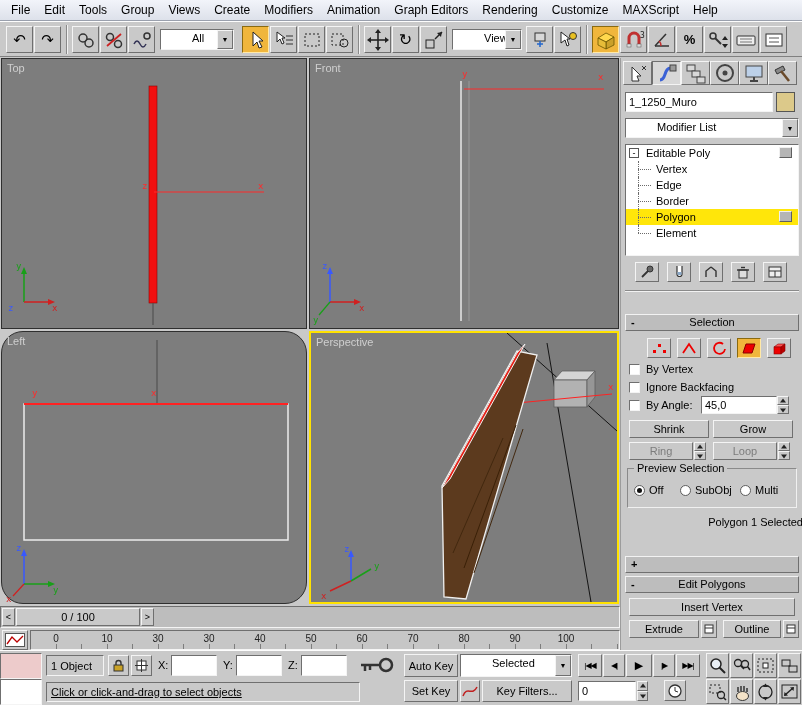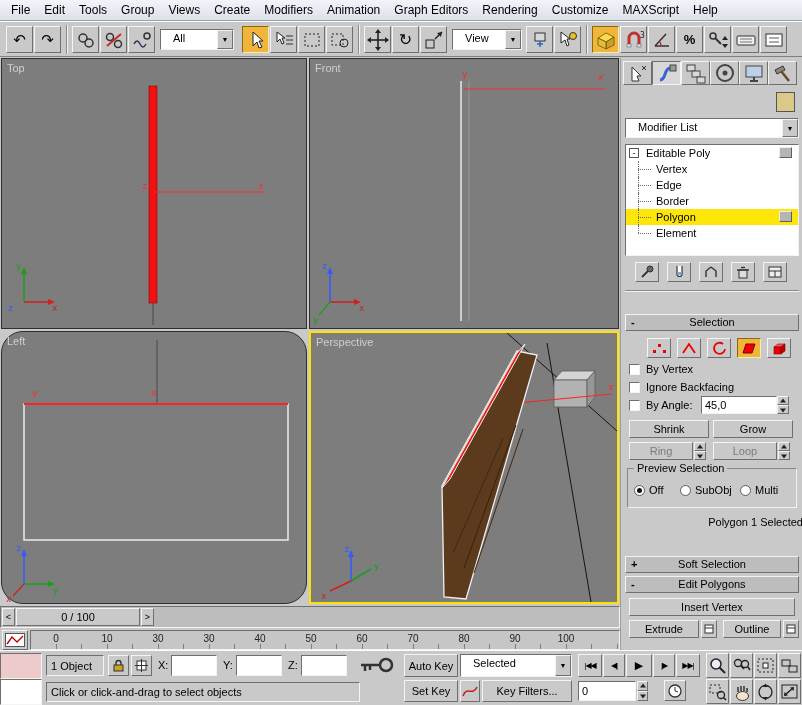--- a/index.html
+++ b/index.html
@@ -12,21 +12,21 @@
   .gold{background:#f0b63c !important;border:1px solid;border-color:#8a6a10 #ffe9a8 #ffe9a8 #8a6a10;}
   .btn{display:flex;align-items:center;justify-content:center;}
   
   #menubar{left:0;top:0;width:802px;height:21px;background:linear-gradient(#f2f4fa,#dde1ea);border-bottom:1px solid #9aa0ad;display:flex;align-items:center;padding-left:4px;}
   #menubar span{padding:2px 7px;font-size:12px;}
   
   #toolbar{left:0;top:21px;width:802px;height:36px;background:#c9c9c9;border-bottom:1px solid #808080;border-top:1px solid #fdfdfd;}
   .tb{position:absolute;top:4px;width:27px;height:27px;}
   .sep{position:absolute;top:3px;height:29px;width:2px;border-left:1px solid #8a8a8a;border-right:1px solid #f2f2f2;}
   .dd{position:absolute;display:flex;background:#fff;}
-  .dd .txt{flex:1;padding:2px 12px;overflow:hidden;white-space:nowrap;}
+  .dd .txt{flex:1;padding:2px 4px;overflow:hidden;white-space:nowrap;margin-left:27px;}
   .dd .arr{width:16px;display:flex;align-items:center;justify-content:center;font-size:7px;}
   
   .vp{position:absolute;background:#7d7d7d;border:1px solid #2f2f2f;}
   .vp-label{position:absolute;left:5px;top:3px;color:#cfcfcf;font-size:11px;z-index:2;}
   .vpsvg{position:absolute;left:0;top:0;}
   
   #cpanel{left:620px;top:58px;width:182px;height:592px;background:#c9c9c9;border-left:1px solid #9c9c9c;}
   .cp{position:absolute;}
   .tab{position:absolute;top:3px;width:29px;height:24px;}
   .rollout{position:absolute;height:17px;background:#bdbdbd;border:1px solid;border-color:#f2f2f2 #707070 #707070 #f2f2f2;font-size:11px;}
@@ -348,20 +348,23 @@
         <line x1="8" y1="19" x2="16" y2="19" stroke="#444" stroke-width="2"></line>
       </svg>
     </div>
   <div class="tab raised btn" style="left:147px;">
     <svg width="24" height="22">
         <polygon points="4,8 12,4 14,8 6,12" fill="#888" stroke="#333"></polygon>
         <line x1="10" y1="9" x2="18" y2="19" stroke="#6b4a2a" stroke-width="2.5"></line>
       </svg>
     </div>
 
+  <div class="field" style="left:4px;top:34px;width:148px;height:20px;">
+    <input value="1_1250_Muro" style="">
+  </div>
   <div class="cp" style="left:155px;top:34px;width:19px;height:20px;background:#dcc98a;border:1px solid #555;"></div>
 
   <div class="dd sunken" style="left:4px;top:60px;width:174px;height:20px;">
     <span class="txt">Modifier List</span>
     <span class="arr raised">▼</span>
   </div>
 
   <div class="cp stack sunken" style="left:4px;top:86px;width:174px;height:112px;">
     <div class="srow root">
       <span class="pmbox">-</span>
@@ -487,21 +490,20 @@
     <span class="radio" style="left:52px;top:16px;"></span>
     <span class="lbl" style="left:67px;top:15px;">SubObj</span>
     <span class="radio" style="left:112px;top:16px;"></span>
     <span class="lbl" style="left:127px;top:15px;">Multi</span>
   </div>
 
   <div class="cp" style="left:0;top:458px;width:182px;text-align:right;">Polygon 1 Selected</div>
 
   <div class="rollout" style="left:4px;top:498px;width:174px;">
     <span class="pm">+</span>
-    <span class="cap">Soft Selection</span>
   </div>
   <div class="rollout" style="left:4px;top:518px;width:174px;">
     <span class="pm">-</span>
     <span class="cap">Edit Polygons</span>
   </div>
 
   <div class="cp raised btn" style="left:8px;top:540px;width:166px;height:18px;">
       <span>Insert Vertex</span>
     </div>
   <div class="cp raised btn" style="left:8px;top:562px;width:70px;height:18px;">
@@ -637,21 +639,21 @@
         <rect x="7" y="6" width="5" height="5" fill="#fff" stroke="#222"></rect>
       </svg>
     </div>
   <div class="abs raised btn" style="left:778px;top:2px;width:23px;height:25px;">
     <svg width="19" height="18">
         <rect x="2" y="3" width="8" height="6" fill="none" stroke="#222"></rect>
         <rect x="9" y="9" width="8" height="6" fill="none" stroke="#222"></rect>
       </svg>
     </div>
 
-  <div class="sfield" style="left:46px;top:31px;width:314px;height:20px;">
+  <div class="sfield" style="left:46px;top:31px;width:314px;height:20px;text-decoration:underline;">
       <span>Click or click-and-drag to select objects</span>
     </div>
   <div class="abs raised btn" style="left:404px;top:29px;width:54px;height:22px;">
       <span>Set Key</span>
     </div>
   <div class="abs raised btn" style="left:460px;top:29px;width:20px;height:22px;">
     <svg width="16" height="14">
         <path d="M1,12 C5,1 10,13 15,3" fill="none" stroke="#c02020" stroke-width="1.5"></path>
       </svg>
     </div>

